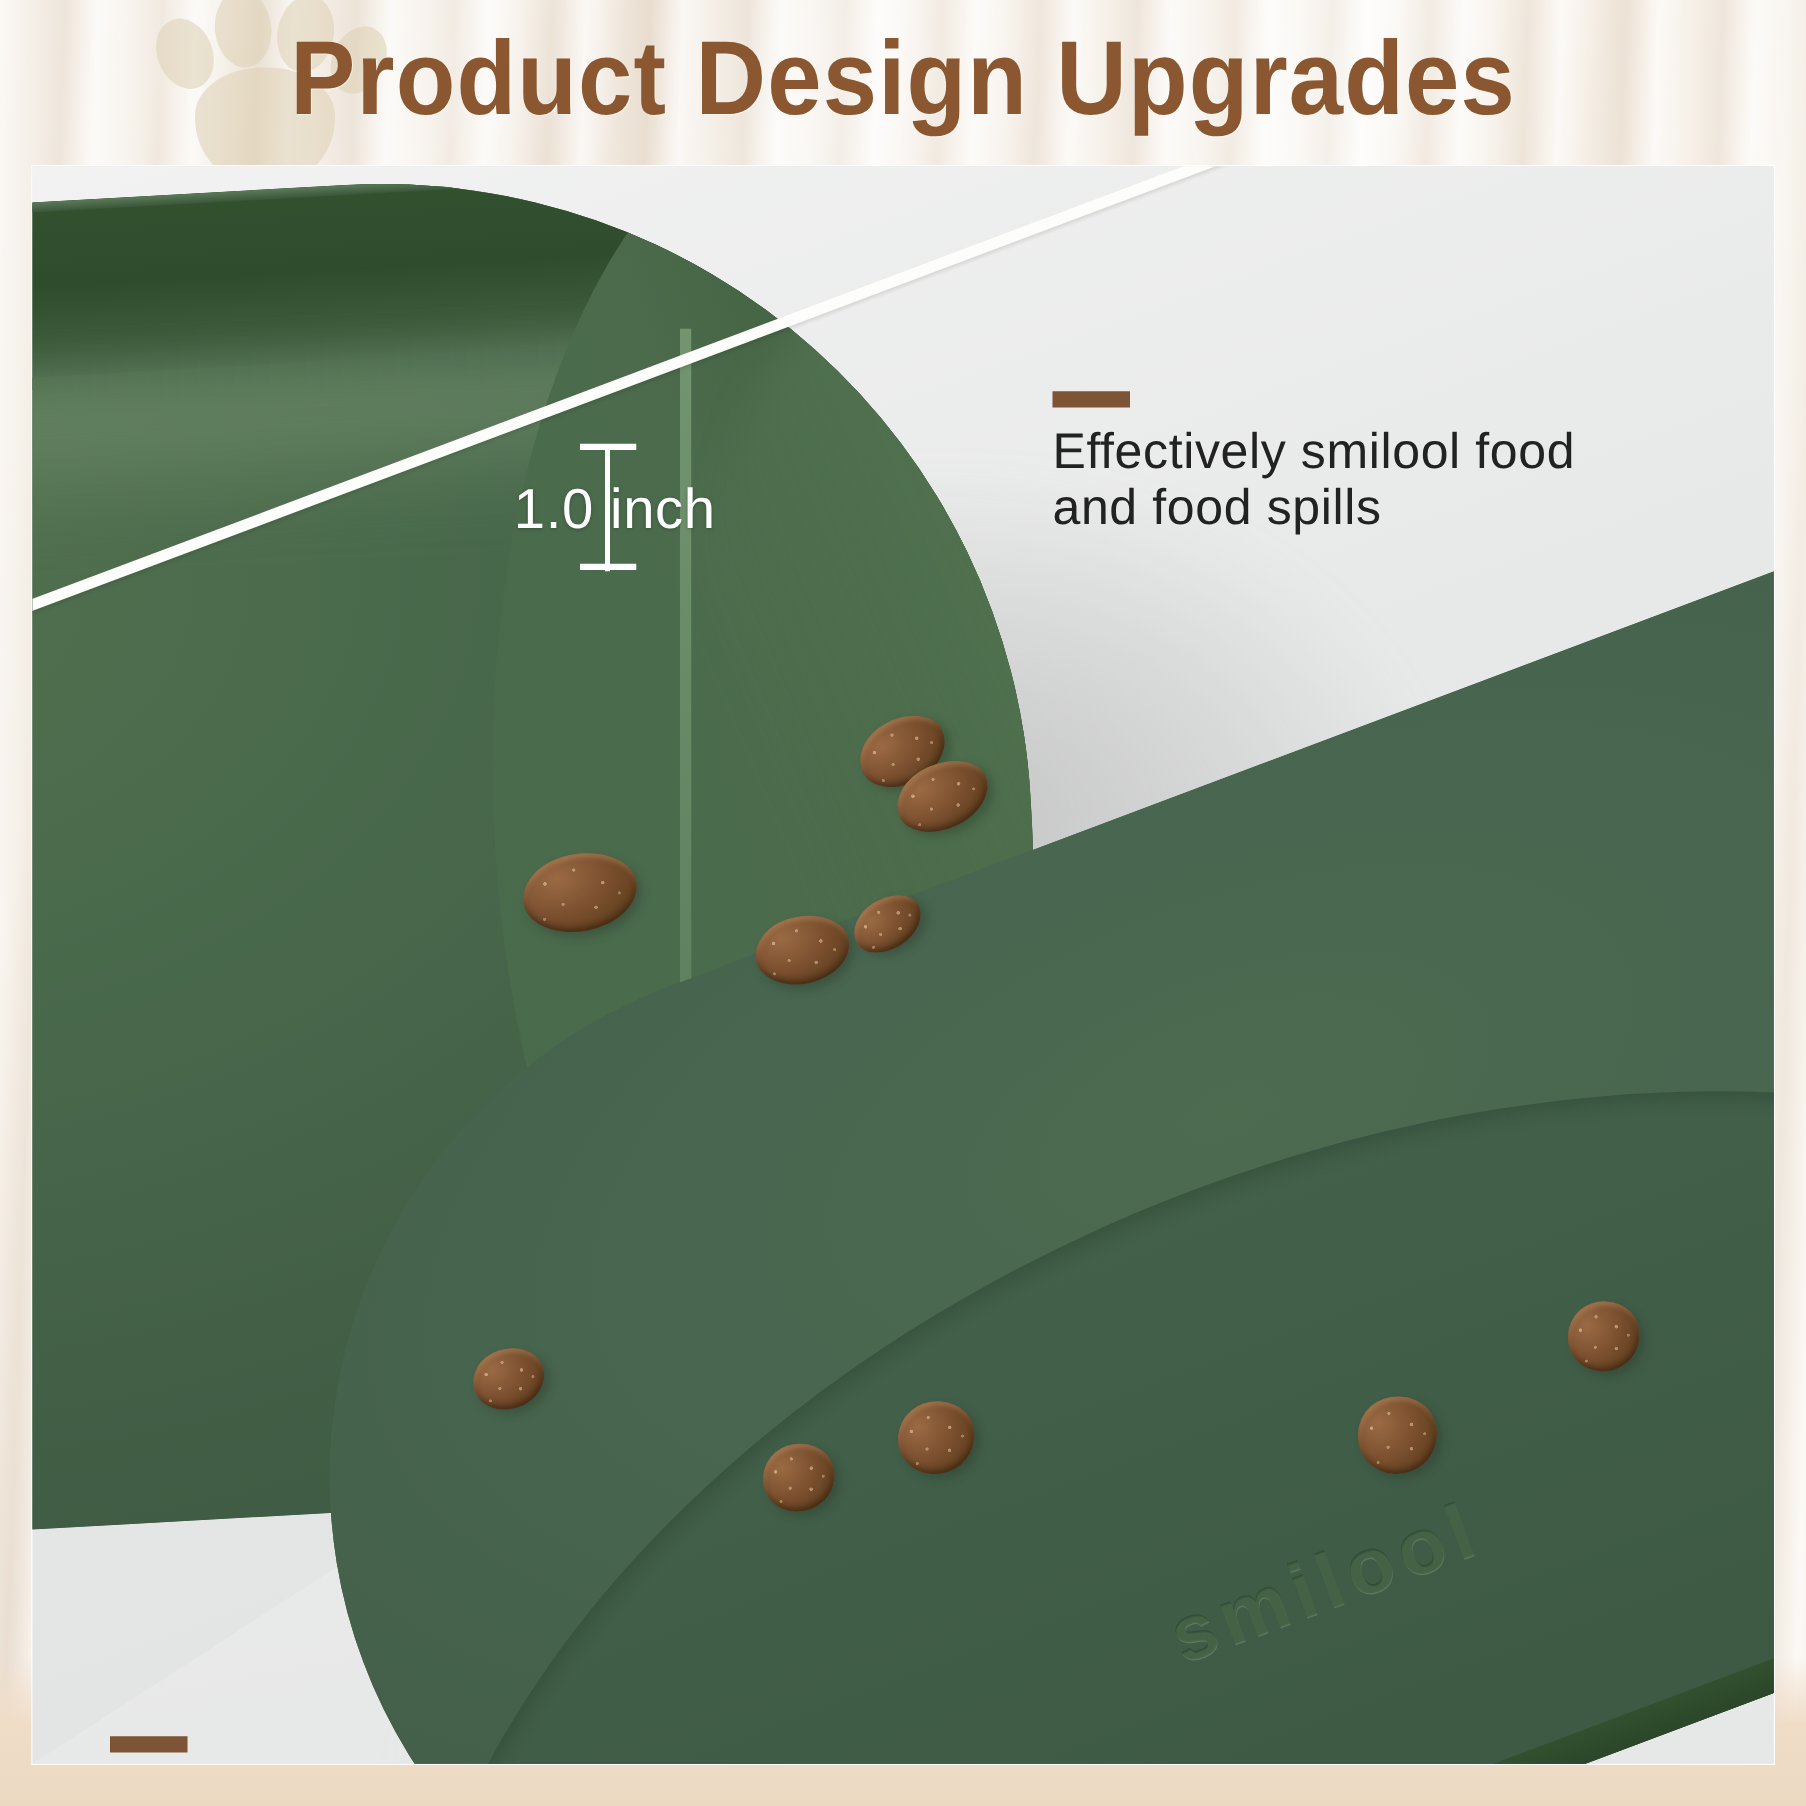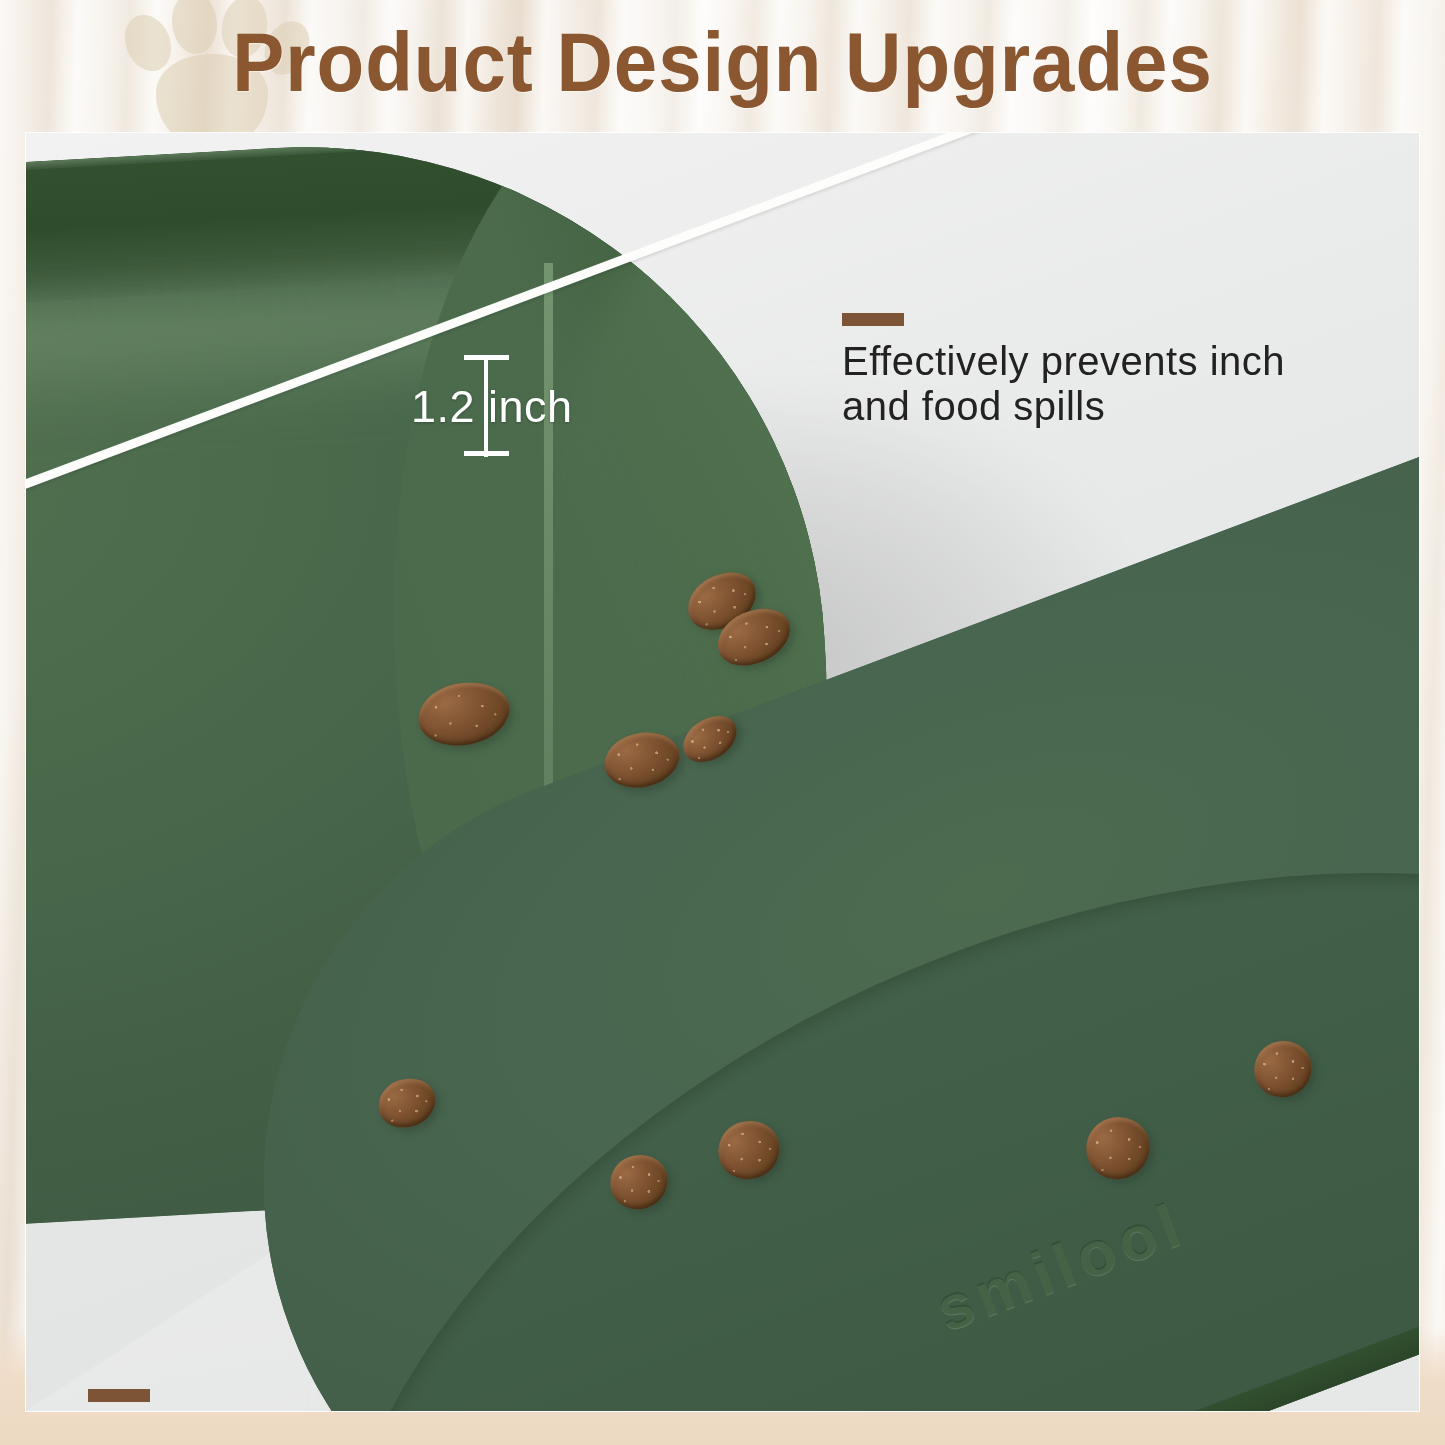--- a/index.html
+++ b/index.html
@@ -409,26 +409,26 @@
         <div class="kibble" style="left: 692px; top: 988px; width: 62px; height: 58px; position: absolute; transform: rotate(-18deg);"></div>
         <div class="kibble" style="left: 1060px; top: 984px; width: 64px; height: 62px; position: absolute; transform: rotate(-18deg);"></div>
         <div class="kibble" style="left: 1228px; top: 908px; width: 58px; height: 56px; position: absolute; transform: rotate(-18deg);"></div>
       </div>
 
     <div class="dim">
       <div class="cap cap-top"></div>
       <div class="vline"></div>
       <div class="cap cap-bot"></div>
     </div>
-    <div class="dim-label">1.2 inch</div>
+    <div class="dim-label">1.0 inch</div>
 
     <div class="feature" id="feature-top">
       <div class="rule"></div>
       <div class="sub">
-        <div>Effectively prevents inch</div>
+        <div>Effectively smilool food</div>
         <div>and food spills</div>
       </div>
     </div>
 
     <div class="feature" id="feature-bottom">
       <div class="rule"></div>
 
     </div>
 
   </div>

